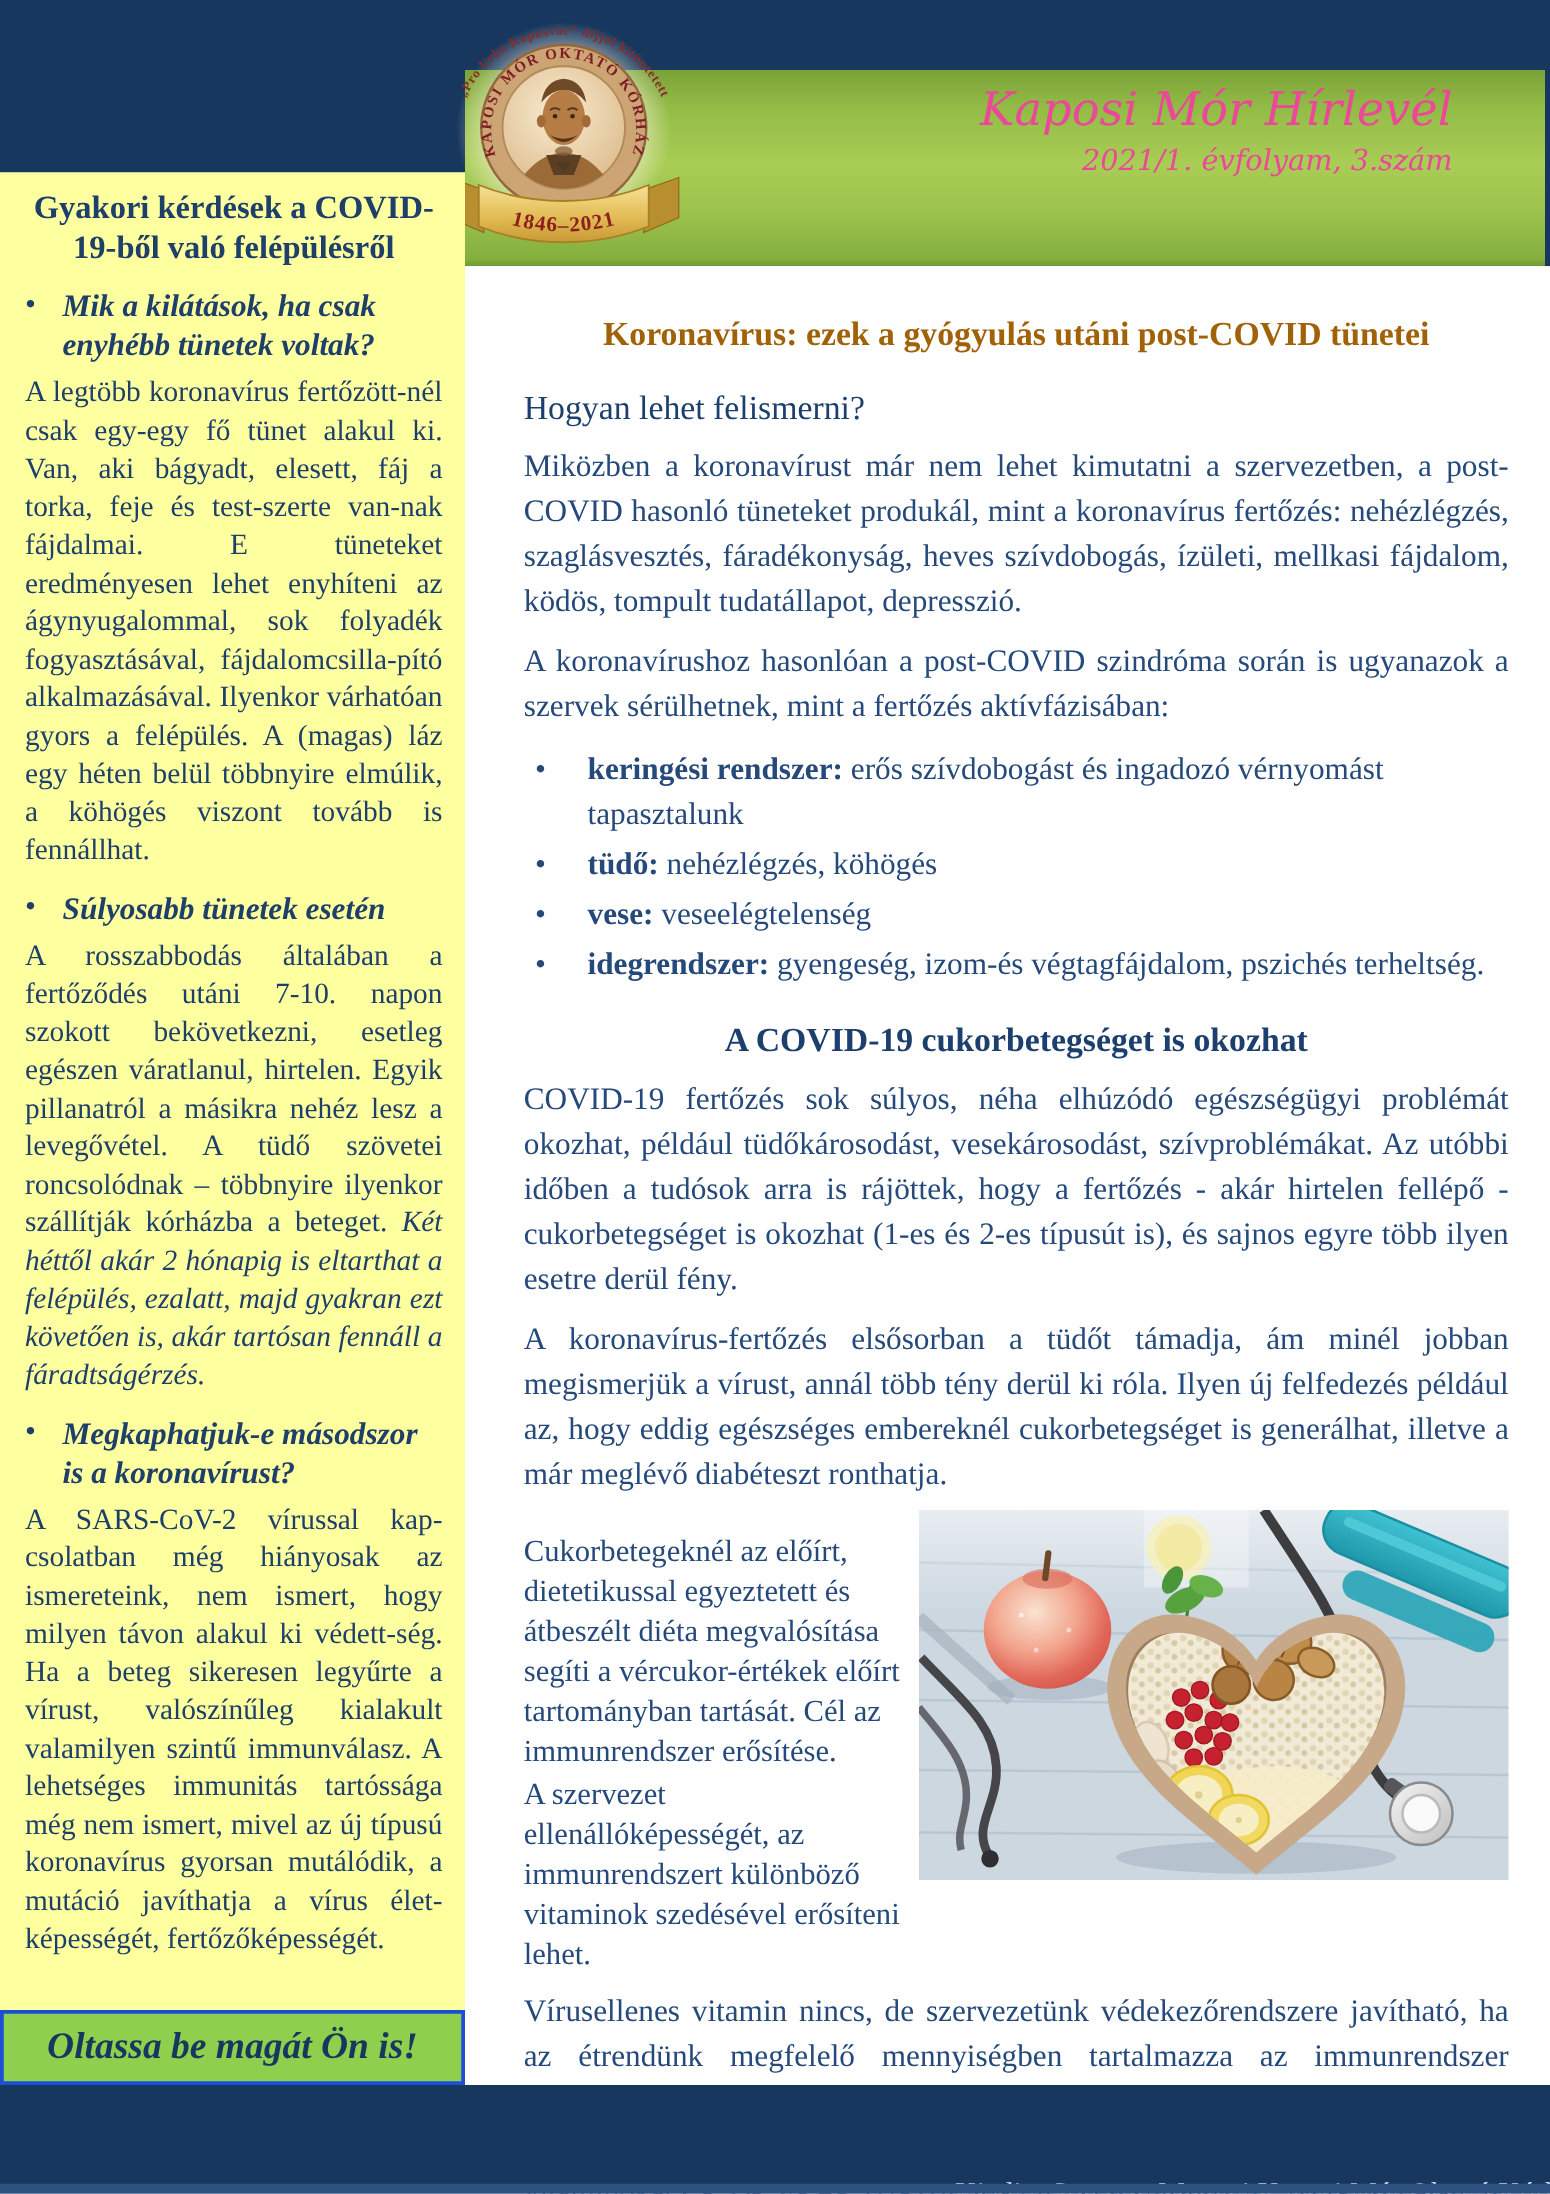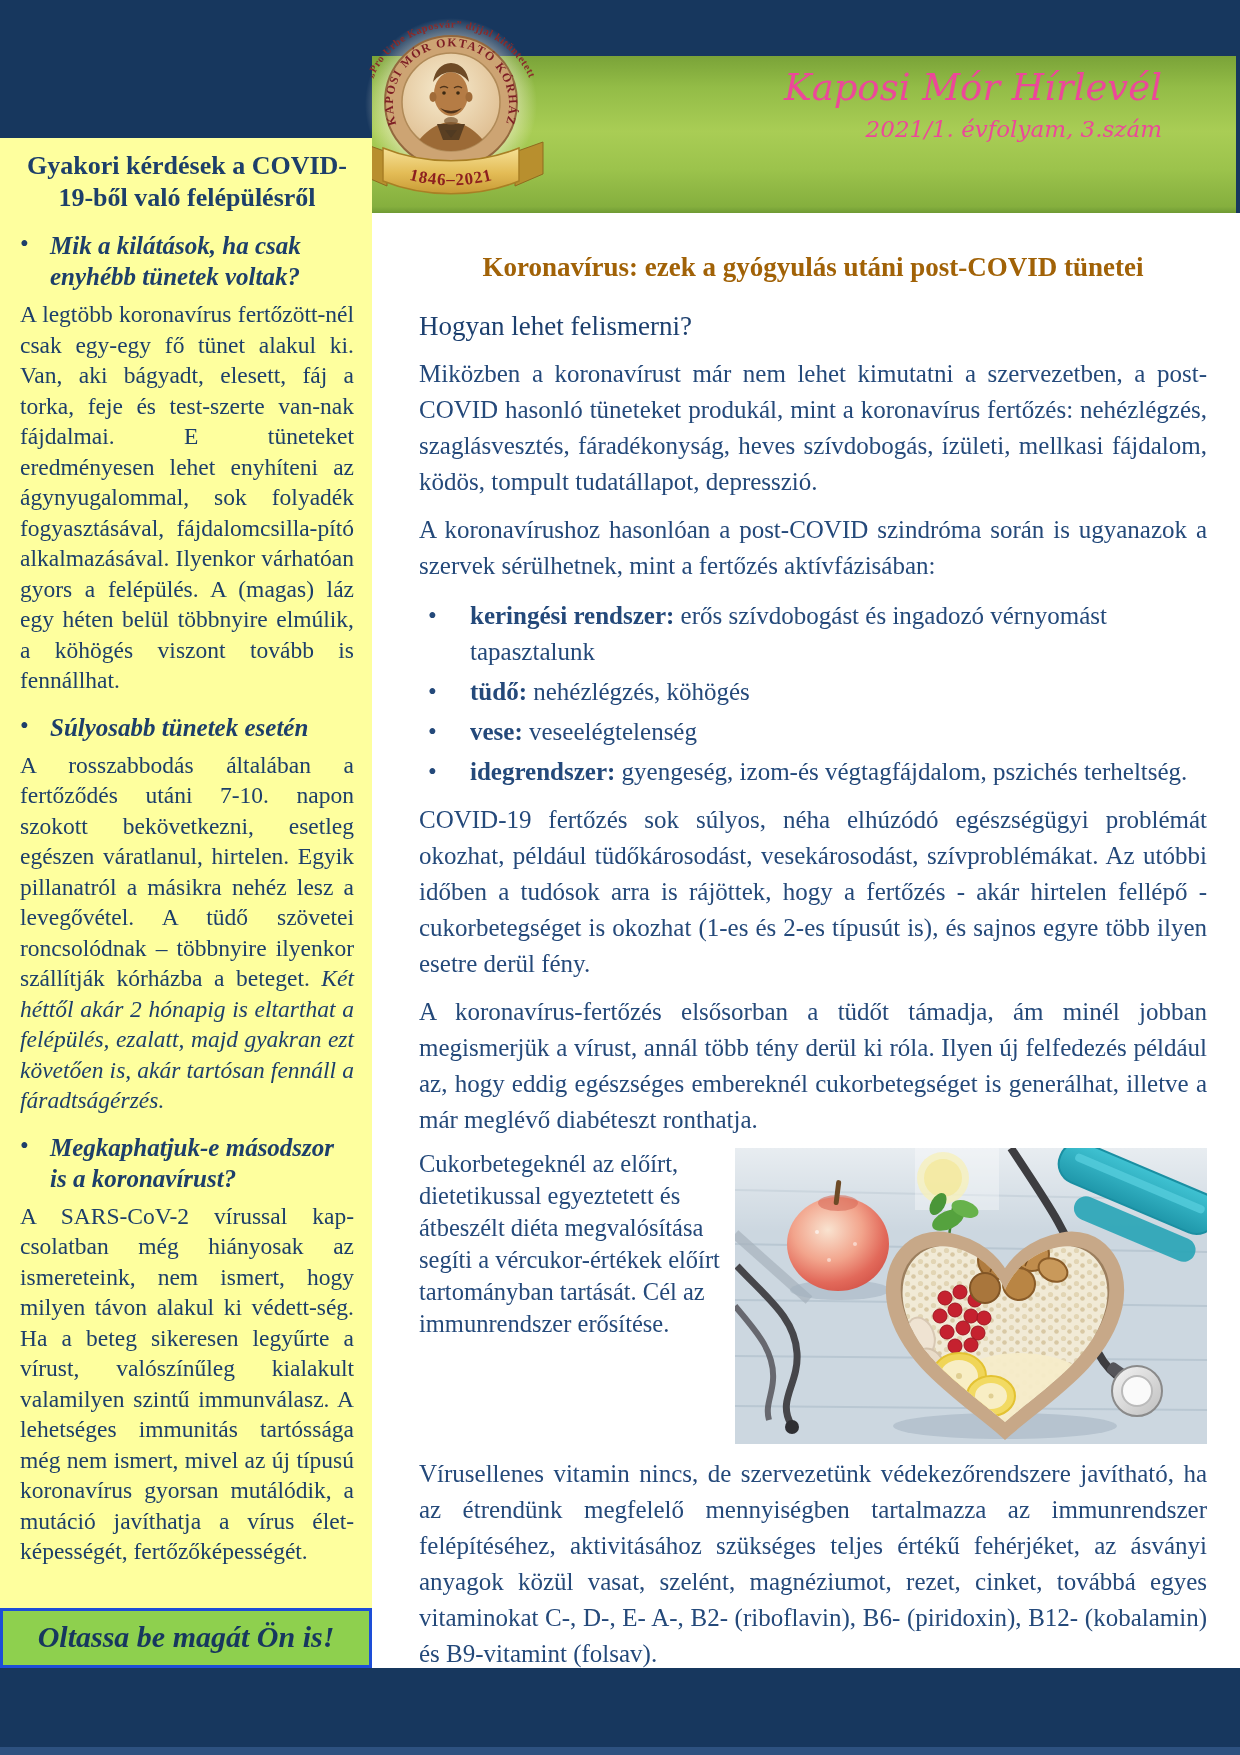--- a/index.html
+++ b/index.html
@@ -35,21 +35,21 @@
   .m-h2{font-weight:normal;font-size:27px;color:#1c3f6e;margin-top:23px;}
   .m-p{text-align:justify;margin-top:12px;}
   .m-ul{margin-top:14px;}
   .mli{display:flex;margin-top:4px;}
   .mli .m{width:51px;padding-left:9px;box-sizing:border-box;}
   .mli .t{flex:1;}
   .mli b{font-weight:bold;}
   .m-h2c{font-weight:bold;font-size:27px;color:#1c3f6e;text-align:center;margin-top:24px;}
   .row{display:flex;margin-top:10px;}
   .leftcol{width:312px;font-size:24.5px;line-height:32px;text-align:left;}
-  .leftcol .lp{margin-top:0;}
+  .leftcol .lp{margin-top:18px;}
   .leftcol .lp+.lp{margin-top:2px;}
   .photo{flex:none;margin-left:4px;width:472px;height:296px;overflow:hidden;}
   
   .footer{position:absolute;left:0;top:1668px;width:1240px;height:87px;background:#17375e;color:#f4f7fb;}
   .f-lines{position:absolute;left:764px;top:7px;font-size:24px;line-height:32px;white-space:pre;}
   .f-strip{position:absolute;left:0;bottom:0;width:100%;height:8px;background:#2d5180;}
 </style>
 </head>
 <body>
 
@@ -174,26 +174,28 @@
       <div class="mli">
         <span class="m">•</span>
         <span class="t"><b>vese:</b><span> veseelégtelenség</span></span>
       </div>
       <div class="mli">
         <span class="m">•</span>
         <span class="t"><b>idegrendszer:</b><span> gyengeség, izom-és végtagfájdalom, pszichés terheltség.</span></span>
       </div>
     </div>
 
+    <div class="m-h2c">A COVID-19 cukorbetegséget is okozhat</div>
     <div class="m-p">COVID-19 fertőzés sok súlyos, néha elhúzódó egészségügyi problémát okozhat, például tüdőkárosodást, vesekárosodást, szívproblémákat. Az utóbbi időben a tudósok arra is rájöttek, hogy a fertőzés - akár hirtelen fellépő - cukorbetegséget is okozhat (1-es és 2-es típusút is), és sajnos egyre több ilyen esetre derül fény.</div>
     <div class="m-p">A koronavírus-fertőzés elsősorban a tüdőt támadja, ám minél jobban megismerjük a vírust, annál több tény derül ki róla. Ilyen új felfedezés például az, hogy eddig egészséges embereknél cukorbetegséget is generálhat, illetve a már meglévő diabéteszt ronthatja.</div>
 
     <div class="row">
       <div class="leftcol">
         <div class="lp">Cukorbetegeknél az előírt, dietetikussal egyeztetett és átbeszélt diéta megvalósítása segíti a vércukor-értékek előírt tartományban tartását. Cél az immunrendszer erősítése.</div>
+        <div class="lp">A szervezet ellenállóképességét, az immunrendszert különböző vitaminok szedésével erősíteni lehet.</div>
       </div>
 
       <div class="photo">
         <svg width="472" height="296" viewBox="0 0 472 296" xmlns="http://www.w3.org/2000/svg">
           <defs>
             <radialGradient id="appleG" cx="40%" cy="35%" r="75%">
               <stop offset="0%" stop-color="#f9e3d0"></stop>
               <stop offset="45%" stop-color="#f2a48c"></stop>
               <stop offset="75%" stop-color="#e2695a"></stop>
               <stop offset="100%" stop-color="#cf4f45"></stop>

